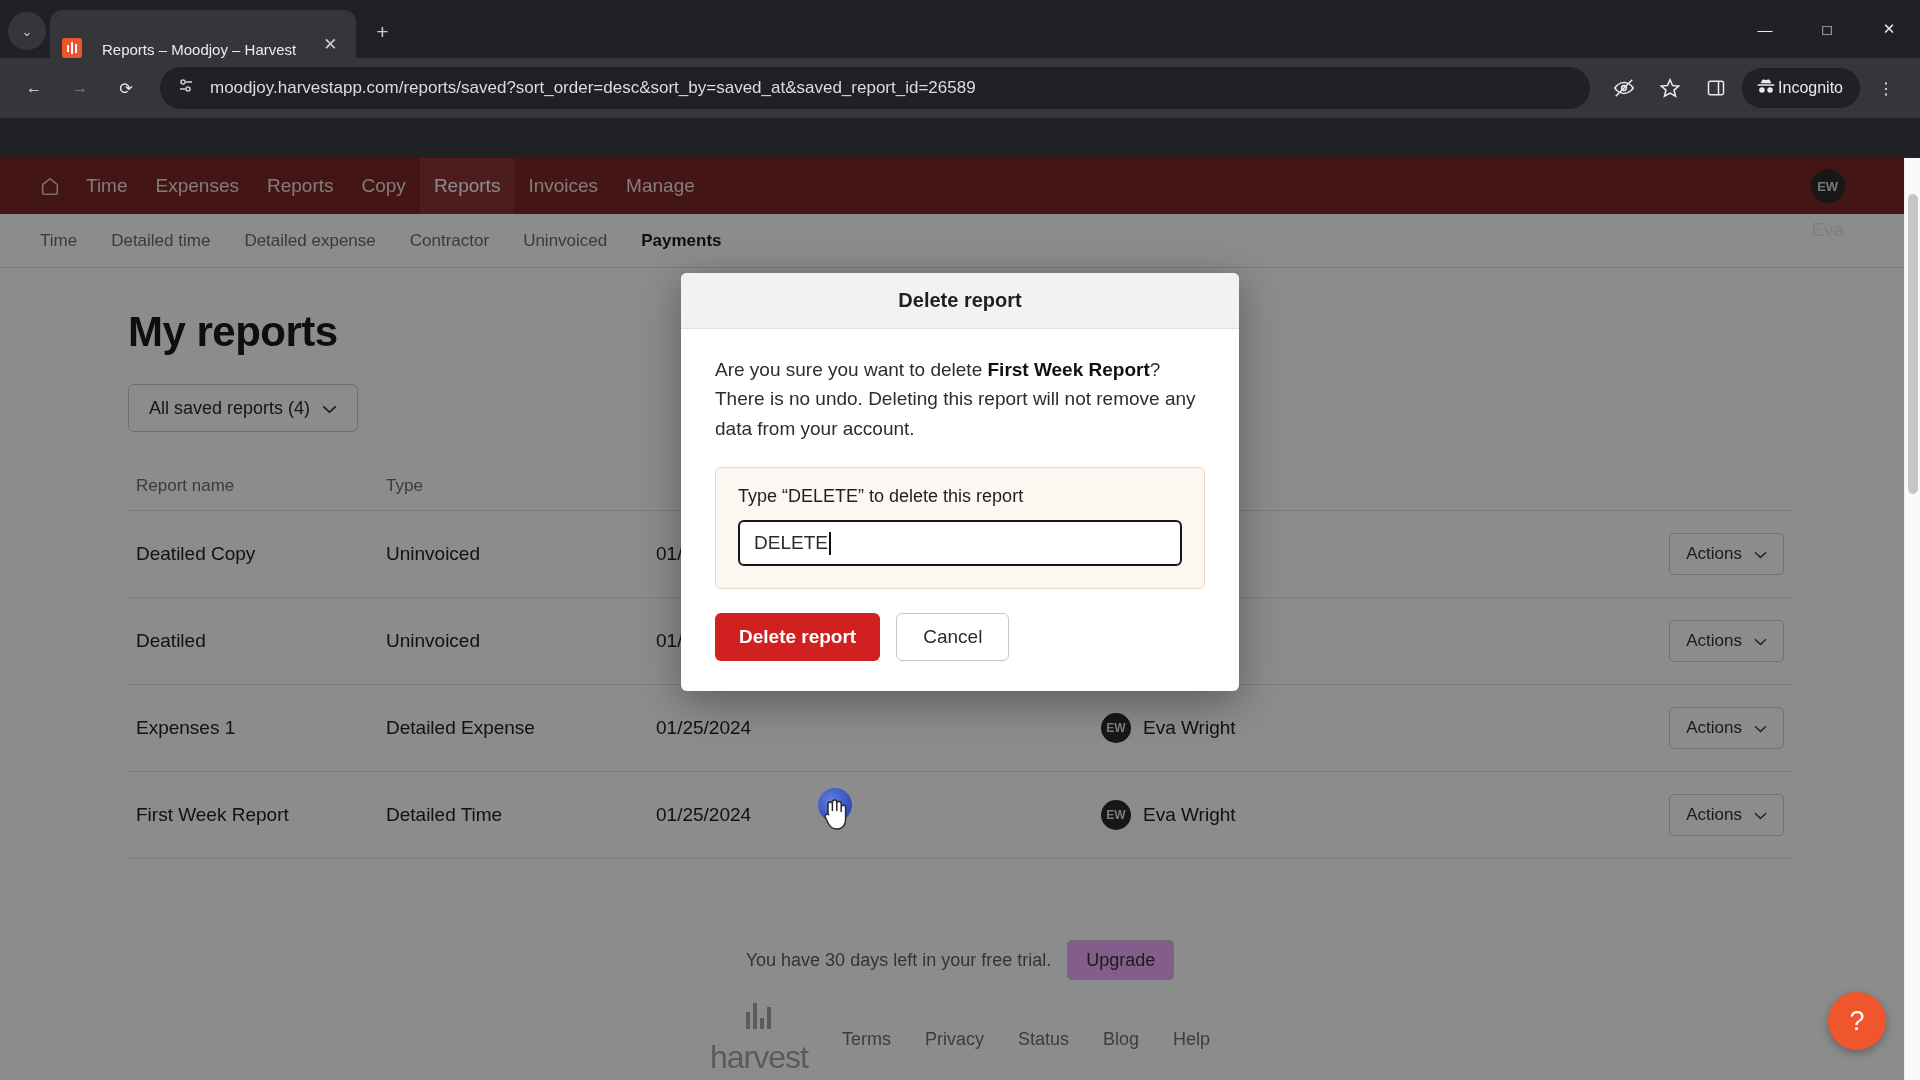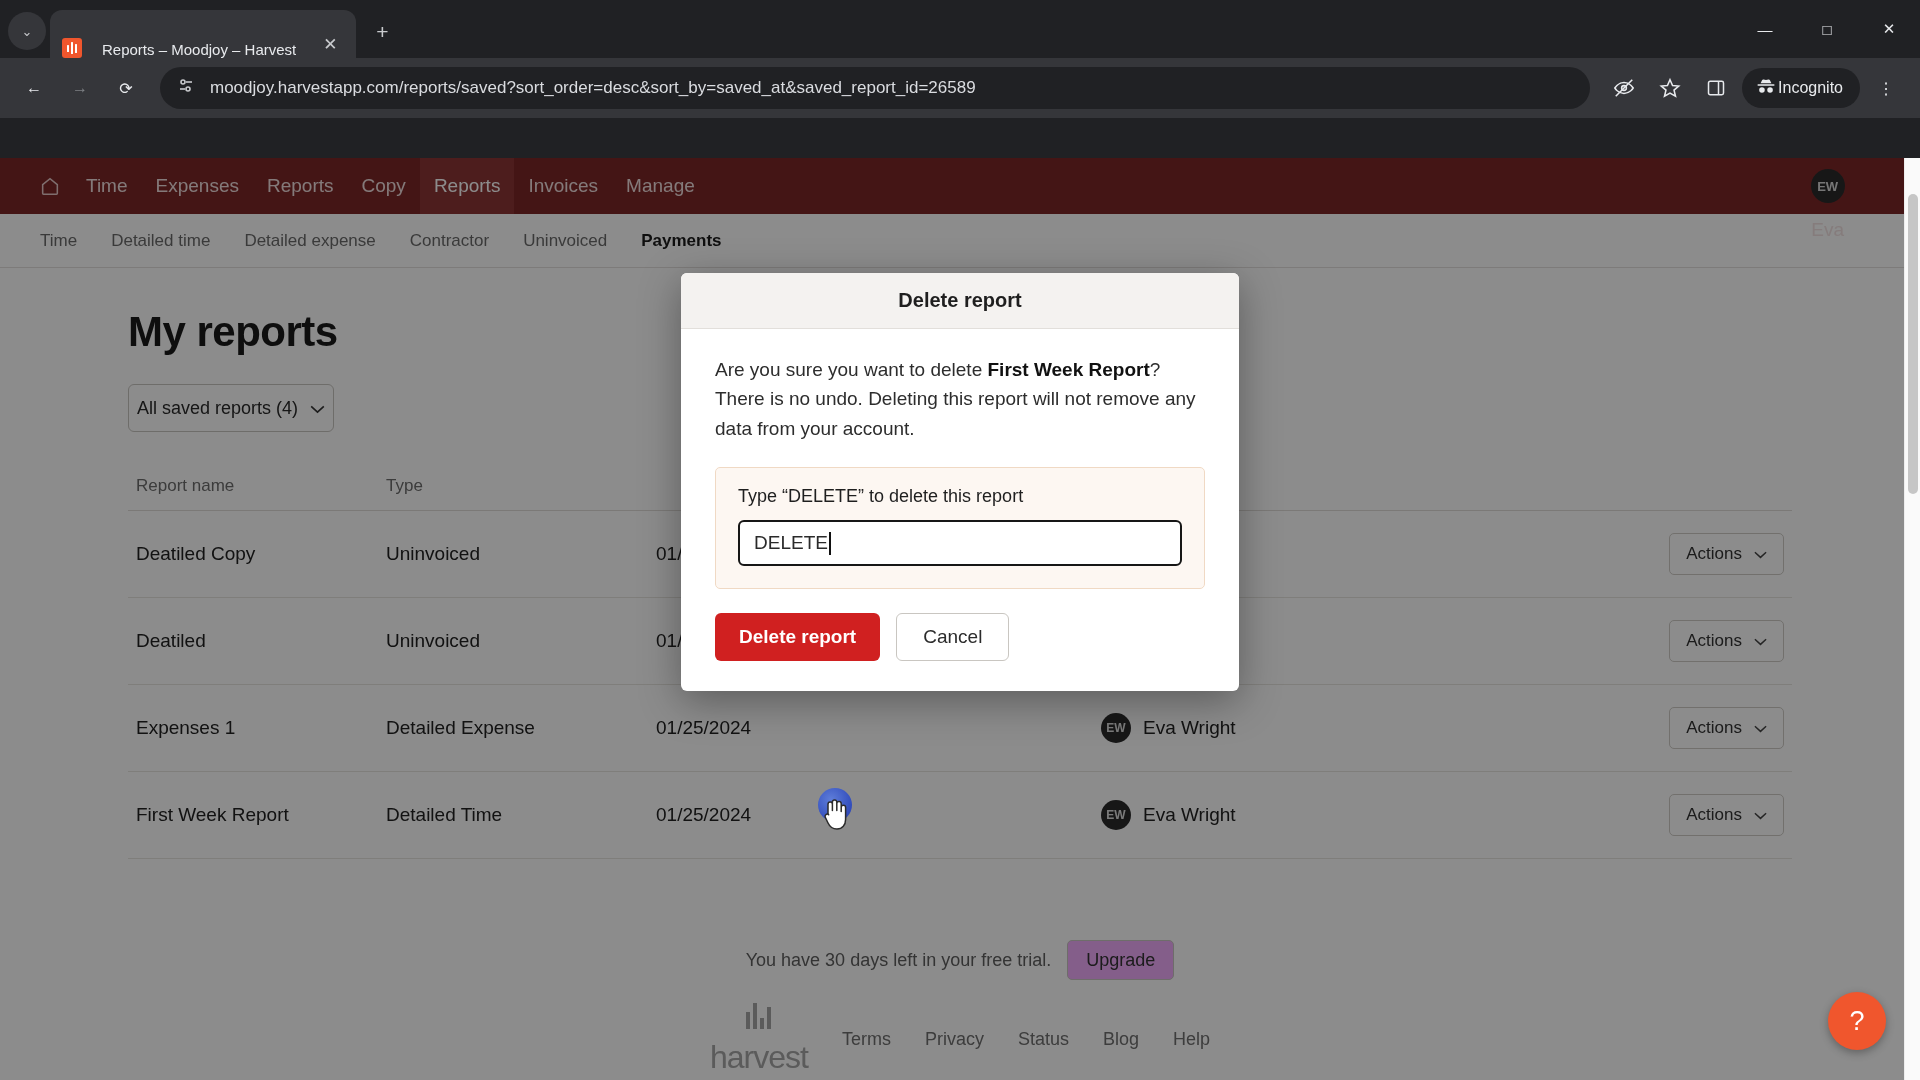--- a/index.html
+++ b/index.html
@@ -127,21 +127,21 @@
     display: flex; align-items: center; padding: 0 40px; gap: 34px;
   }
   .subnav-item { color: #6b6b6b; font-size: 17px; }
   .subnav-item.active { color: #1c1c1c; font-weight: bold; }
 
   .content { padding: 40px 128px 0 128px; }
   .page-title { font-size: 42px; color: #1a1a1a; font-weight: bold; letter-spacing: -.5px; }
 
   .filter-btn {
     margin-top: 28px; display: inline-flex; align-items: center; gap: 12px;
-    height: 48px; padding: 0 8px; border: 1px solid #c9c6c1;
+    height: 48px; padding: 0 20px; border: 1px solid #c9c6c1;
     border-radius: 6px; background: #fff; color: #2a2a2a; font-size: 18px;
   }
 
   table.reports { width: 100%; border-collapse: collapse; margin-top: 34px; }
   table.reports th {
     text-align: left; font-weight: normal; color: #6d6d6d; font-size: 17px;
     padding: 10px 8px 14px 8px; border-bottom: 1px solid #e0ddd9;
   }
   table.reports td {
     padding: 22px 8px; font-size: 19px; color: #222;

